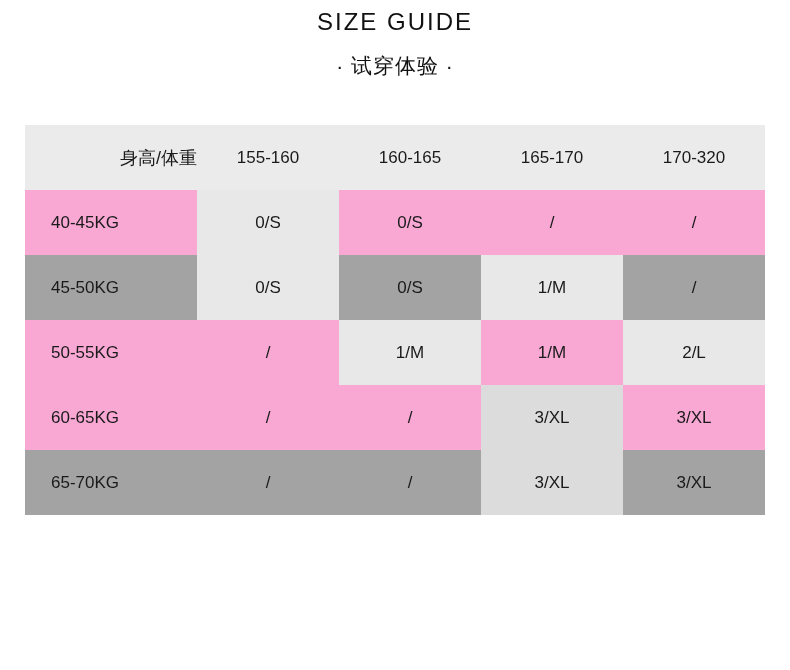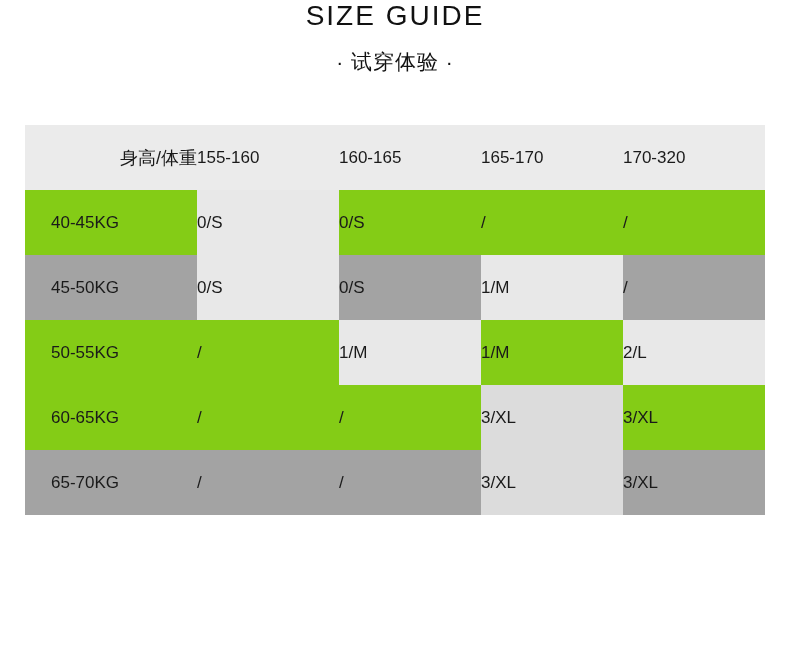--- a/index.html
+++ b/index.html
@@ -15,25 +15,26 @@
     overflow: hidden;
   }
   .page {
     width: 790px;
     height: 670px;
     position: relative;
     box-sizing: border-box;
   }
   .title {
     text-align: center;
-    font-size: 28px;
+    font-size: 24px;
     letter-spacing: 2px;
     font-weight: 400;
     color: #111111;
     margin: 0;
+    padding-top: 8px;
     font-family: "Liberation Sans", sans-serif;
   }
   .subtitle {
     text-align: center;
     font-size: 21px;
     font-weight: 400;
     color: #111111;
     margin: 0;
     padding-top: 16px;
     letter-spacing: 1px;
@@ -44,21 +45,21 @@
     top: 125px;
     width: 740px;
   }
   table.size-table {
     border-collapse: collapse;
     width: 740px;
     table-layout: fixed;
   }
   table.size-table td, table.size-table th {
     height: 65px;
-    text-align: left;
+    text-align: center;
     vertical-align: middle;
     font-size: 17px;
     font-weight: 400;
     padding: 0;
     border: none;
   }
   
   table.size-table col.c0 { width: 172px; }
   table.size-table col.c1 { width: 142px; }
   table.size-table col.c2 { width: 142px; }
@@ -73,21 +74,21 @@
   thead th.hdr-label {
     text-align: right;
     padding-left: 26px;
     font-size: 18px;
   }
   tbody td:first-child {
     text-align: left;
     padding-left: 26px;
     font-size: 17px;
   }
-  .row-a td { background: #84cc16; }
+  .row-a td { background: #f9a8d4; }
   .row-b td { background: #a3a3a3; }
   td.shade-1 { background: #e8e8e8 !important; }
   td.shade-2 { background: #dcdcdc !important; }
   td.shade-0 {  }
 </style>
 </head>
 <body>
 
 <div class="page">
 

